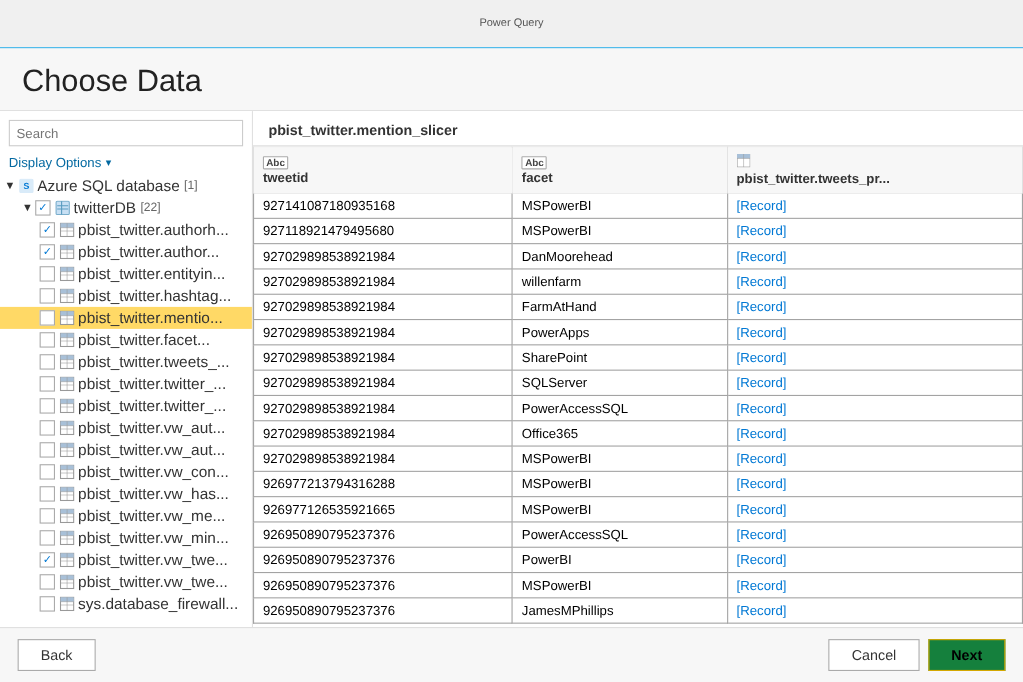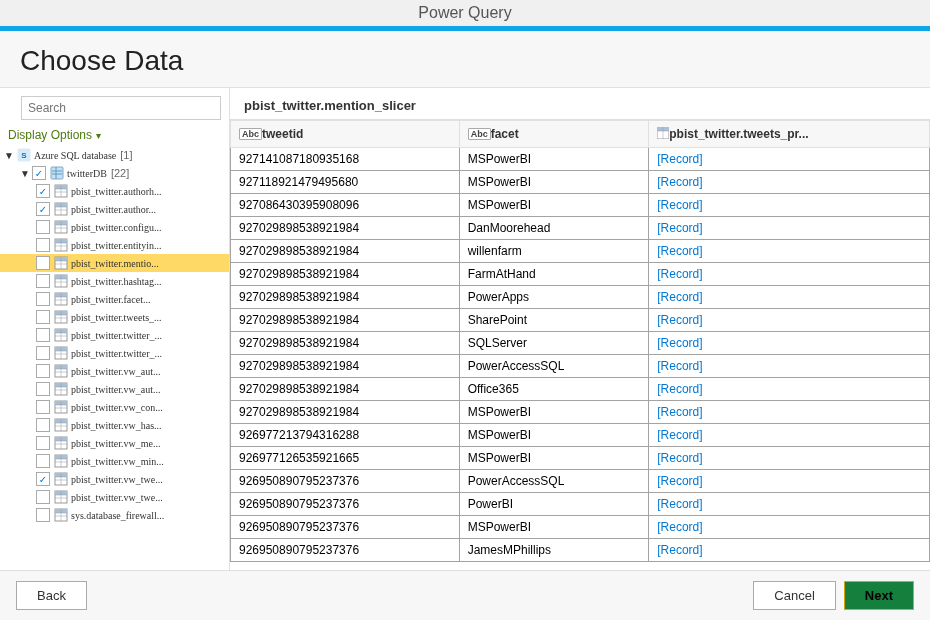--- a/index.html
+++ b/index.html
@@ -1,24 +1,24 @@
 <!DOCTYPE html>
 <html><head>
   <meta charset="utf-8">
   <style>
     * { box-sizing: border-box; margin: 0; padding: 0; }
     body { font-family: 'Segoe UI', Arial, sans-serif; font-size: 12px; background: #f0f0f0; width: 930px; height: 620px; overflow: hidden; }
 
     .title-bar {
       background: #f0f0f0;
       text-align: center;
-      padding: 4px;
-      font-size: 16px;
+      padding: 16px;
+      font-size: 10px;
       color: #555;
-      border-bottom: 5px solid #0ea5e9;
+      border-bottom: 1px solid #0ea5e9;
     }
 
     .dialog {
       background: #fff;
       margin: 0;
       width: 930px;
       height: 620px;
       display: flex;
       flex-direction: column;
     }
@@ -44,38 +44,38 @@
     
     .left-panel {
       width: 230px;
       border-right: 1px solid #e0e0e0;
       display: flex;
       flex-direction: column;
       background: #fff;
     }
 
     .search-box {
-      padding: 8px 8px 4px 21px;
+      padding: 8px 8px 4px 8px;
     }
 
     .search-box input {
       width: 100%;
       padding: 4px 6px;
       border: 1px solid #ccc;
       font-size: 12px;
       outline: none;
     }
 
     .display-options {
       padding: 4px 8px;
       display: flex;
       align-items: center;
       gap: 4px;
       font-size: 12px;
-      color: #4d7c0f;
+      color: #0369a1;
       cursor: pointer;
     }
 
     .display-options .chevron {
       font-size: 10px;
     }
 
     .tree-container {
       flex: 1;
       overflow-y: auto;
@@ -114,22 +114,21 @@
       margin-right: 2px;
       display: inline-flex; align-items: center; justify-content: center;
     }
 
     .arrow { font-size: 10px; margin-right: 2px; flex-shrink: 0; }
 
     .item-label {
       overflow: hidden;
       text-overflow: ellipsis;
       white-space: nowrap;
-      font-size: 10px;
-      font-family: Liberation Serif, serif;
+      font-size: 14px;
     }
 
     .item-count {
       margin-left: 4px;
       color: #666;
       font-size: 11px;
       flex-shrink: 0;
     }
 
     
@@ -181,21 +180,21 @@
     .data-table td {
       border: 1px solid #a3a3a3;
       padding: 4px 8px;
       white-space: nowrap;
     }
 
     .record-link { color: #0078d4; }
 
     .th-content {
       display: flex;
-      flex-direction: row;
+      flex-direction: column;
     }
 
     .th-label { font-size: 12px; color: #333; }
     .th-type { font-size: 10px; color: #888; font-weight: normal; display: flex; align-items: center; gap: 2px; }
 
     
     .data-table-wrapper::-webkit-scrollbar { width: 12px; }
     .data-table-wrapper::-webkit-scrollbar-track { background: #f5f5f5; }
     .data-table-wrapper::-webkit-scrollbar-thumb { background: #c0c0c0; border: 2px solid #f5f5f5; }
 
@@ -308,63 +307,49 @@
             <span class="checkbox "></span>
             <span class="tree-icon">
         <svg width="14" height="14" viewBox="0 0 14 14">
           <rect x="1" y="1" width="12" height="12" fill="white" stroke="#999" stroke-width="1"></rect>
           <rect x="1" y="1" width="12" height="4" fill="#a8c0d8"></rect>
           <line x1="1" y1="5" x2="13" y2="5" stroke="#999" stroke-width="0.5"></line>
           <line x1="1" y1="8" x2="13" y2="8" stroke="#999" stroke-width="0.5"></line>
           <line x1="7" y1="1" x2="7" y2="13" stroke="#999" stroke-width="0.5"></line>
         </svg>
       </span>
-            <span class="item-label">pbist_twitter.configu...</span>
-          </div>
-          <div class="tree-item">
-            <span style="width:32px;flex-shrink:0;display:inline-block;"></span>
-            <span class="checkbox "></span>
-            <span class="tree-icon">
-        <svg width="14" height="14" viewBox="0 0 14 14">
-          <rect x="1" y="1" width="12" height="12" fill="white" stroke="#999" stroke-width="1"></rect>
-          <rect x="1" y="1" width="12" height="4" fill="#a8c0d8"></rect>
-          <line x1="1" y1="5" x2="13" y2="5" stroke="#999" stroke-width="0.5"></line>
-          <line x1="1" y1="8" x2="13" y2="8" stroke="#999" stroke-width="0.5"></line>
-          <line x1="7" y1="1" x2="7" y2="13" stroke="#999" stroke-width="0.5"></line>
-        </svg>
-      </span>
             <span class="item-label">pbist_twitter.entityin...</span>
           </div>
+          <div class="tree-item">
+            <span style="width:32px;flex-shrink:0;display:inline-block;"></span>
+            <span class="checkbox "></span>
+            <span class="tree-icon">
+        <svg width="14" height="14" viewBox="0 0 14 14">
+          <rect x="1" y="1" width="12" height="12" fill="white" stroke="#999" stroke-width="1"></rect>
+          <rect x="1" y="1" width="12" height="4" fill="#a8c0d8"></rect>
+          <line x1="1" y1="5" x2="13" y2="5" stroke="#999" stroke-width="0.5"></line>
+          <line x1="1" y1="8" x2="13" y2="8" stroke="#999" stroke-width="0.5"></line>
+          <line x1="7" y1="1" x2="7" y2="13" stroke="#999" stroke-width="0.5"></line>
+        </svg>
+      </span>
+            <span class="item-label">pbist_twitter.hashtag...</span>
+          </div>
           <div class="tree-item selected">
             <span style="width:32px;flex-shrink:0;display:inline-block;"></span>
             <span class="checkbox "></span>
             <span class="tree-icon">
         <svg width="14" height="14" viewBox="0 0 14 14">
           <rect x="1" y="1" width="12" height="12" fill="white" stroke="#999" stroke-width="1"></rect>
           <rect x="1" y="1" width="12" height="4" fill="#a8c0d8"></rect>
           <line x1="1" y1="5" x2="13" y2="5" stroke="#999" stroke-width="0.5"></line>
           <line x1="1" y1="8" x2="13" y2="8" stroke="#999" stroke-width="0.5"></line>
           <line x1="7" y1="1" x2="7" y2="13" stroke="#999" stroke-width="0.5"></line>
         </svg>
       </span>
             <span class="item-label">pbist_twitter.mentio...</span>
-          </div>
-          <div class="tree-item">
-            <span style="width:32px;flex-shrink:0;display:inline-block;"></span>
-            <span class="checkbox "></span>
-            <span class="tree-icon">
-        <svg width="14" height="14" viewBox="0 0 14 14">
-          <rect x="1" y="1" width="12" height="12" fill="white" stroke="#999" stroke-width="1"></rect>
-          <rect x="1" y="1" width="12" height="4" fill="#a8c0d8"></rect>
-          <line x1="1" y1="5" x2="13" y2="5" stroke="#999" stroke-width="0.5"></line>
-          <line x1="1" y1="8" x2="13" y2="8" stroke="#999" stroke-width="0.5"></line>
-          <line x1="7" y1="1" x2="7" y2="13" stroke="#999" stroke-width="0.5"></line>
-        </svg>
-      </span>
-            <span class="item-label">pbist_twitter.hashtag...</span>
           </div>
           <div class="tree-item">
             <span style="width:32px;flex-shrink:0;display:inline-block;"></span>
             <span class="checkbox "></span>
             <span class="tree-icon">
         <svg width="14" height="14" viewBox="0 0 14 14">
           <rect x="1" y="1" width="12" height="12" fill="white" stroke="#999" stroke-width="1"></rect>
           <rect x="1" y="1" width="12" height="4" fill="#a8c0d8"></rect>
           <line x1="1" y1="5" x2="13" y2="5" stroke="#999" stroke-width="0.5"></line>
           <line x1="1" y1="8" x2="13" y2="8" stroke="#999" stroke-width="0.5"></line>
@@ -590,25 +575,20 @@
                 <td>927141087180935168</td>
                 <td>MSPowerBI</td>
                 <td><span class="record-link">[Record]</span></td>
               </tr>
               <tr>
                 <td>927118921479495680</td>
                 <td>MSPowerBI</td>
                 <td><span class="record-link">[Record]</span></td>
               </tr>
               <tr>
-                <td>927086430395908096</td>
-                <td>MSPowerBI</td>
-                <td><span class="record-link">[Record]</span></td>
-              </tr>
-              <tr>
                 <td>927029898538921984</td>
                 <td>DanMoorehead</td>
                 <td><span class="record-link">[Record]</span></td>
               </tr>
               <tr>
                 <td>927029898538921984</td>
                 <td>willenfarm</td>
                 <td><span class="record-link">[Record]</span></td>
               </tr>
               <tr>

